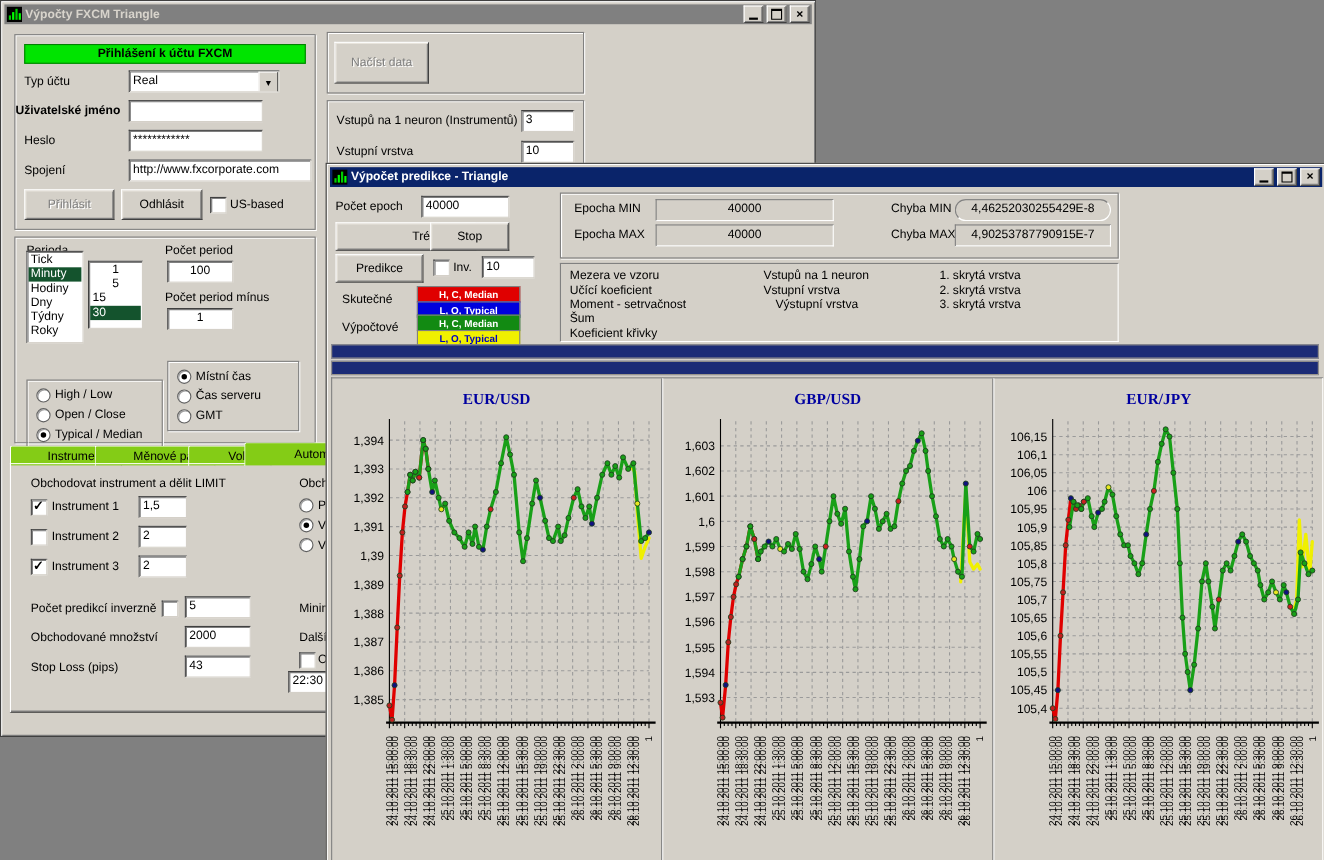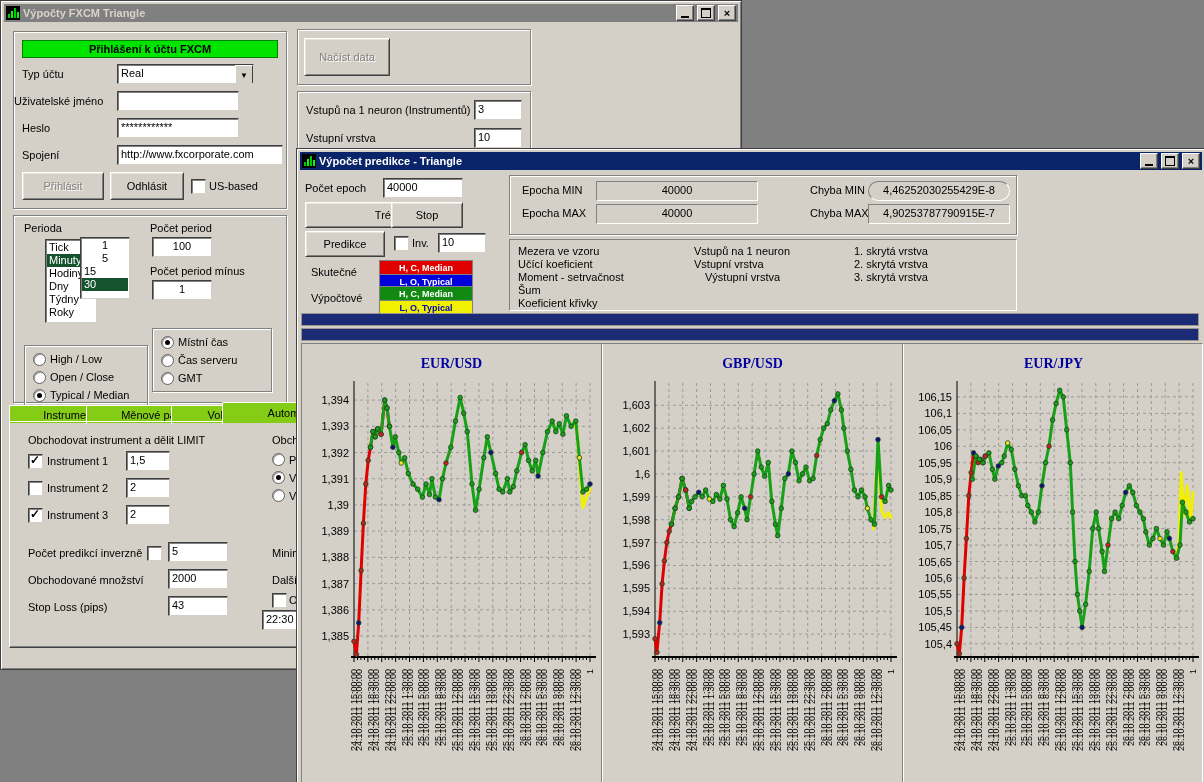--- a/index.html
+++ b/index.html
@@ -85,21 +85,21 @@
         </span>
     </div>
 
     <div class="groupbox" style="left:12px;top:30px;width:272px;height:176px;">
       <div class="lbl" style="left:8px;top:8px;width:254px;height:16px;background:#00e400;border:1px solid #008000;font-weight:bold;text-align:center;line-height:16px;">Přihlášení k účtu FXCM</div>
       <span class="lbl" style="left:8px;top:36px;">Typ účtu</span>
       <div class="input" style="left:103px;top:32px;width:114px;height:14px;padding-right:18px;">
         <span>Real</span>
         <span style="position:absolute;right:0;top:0;width:16px;height:18px;background:#d4d0c8;border:1px solid;border-color:#fff #404040 #404040 #fff;display:flex;align-items:center;justify-content:center;font-size:8px;">▼</span>
       </div>
-      <span class="lbl" style="left:0;top:63px;">Uživatelské jméno</span>
+      <span class="lbl" style="left:0;top:63px;font-weight:bold;">Uživatelské jméno</span>
       <div class="input" style="left:103px;top:59px;width:114px;height:14px;"></div>
       <span class="lbl" style="left:8px;top:90px;">Heslo</span>
       <div class="input" style="left:103px;top:86px;width:114px;height:14px;">************</div>
       <span class="lbl" style="left:8px;top:117px;">Spojení</span>
       <div class="input" style="left:103px;top:113px;width:158px;height:14px;">http://www.fxcorporate.com</div>
       <div class="btn disabled" style="left:8px;top:140px;width:80px;height:26px;">Přihlásit</div>
       <div class="btn" style="left:96px;top:140px;width:72px;height:26px;">Odhlásit</div>
       <span class="cb" style="left:177px;top:147px;"></span>
       <span class="lbl" style="left:195px;top:148px;">US-based</span>
     </div>
@@ -110,21 +110,21 @@
 
     <div class="groupbox" style="left:296px;top:90px;width:232px;height:58px;">
       <span class="lbl" style="left:8px;top:12px;">Vstupů na 1 neuron (Instrumentů)</span>
       <div class="input" style="left:176px;top:8px;width:40px;height:14px;">3</div>
       <span class="lbl" style="left:8px;top:40px;">Vstupní vrstva</span>
       <div class="input" style="left:176px;top:36px;width:40px;height:14px;">10</div>
     </div>
 
     <div class="groupbox" style="left:12px;top:214px;width:272px;height:186px;">
       <span class="lbl" style="left:10px;top:6px;">Perioda</span>
-      <div class="listbox" style="left:10px;top:23px;width:48px;height:80px;margin-left:21px;">
+      <div class="listbox" style="left:10px;top:12px;width:48px;height:80px;">
         <div class="li">Tick</div>
         <div class="li selected">Minuty</div>
         <div class="li">Hodiny</div>
         <div class="li">Dny</div>
         <div class="li">Týdny</div>
         <div class="li">Roky</div>
       </div>
       <div class="listbox" style="left:66px;top:21px;width:46px;height:58px;">
         <div class="li center">1</div>
         <div class="li center">5</div>

